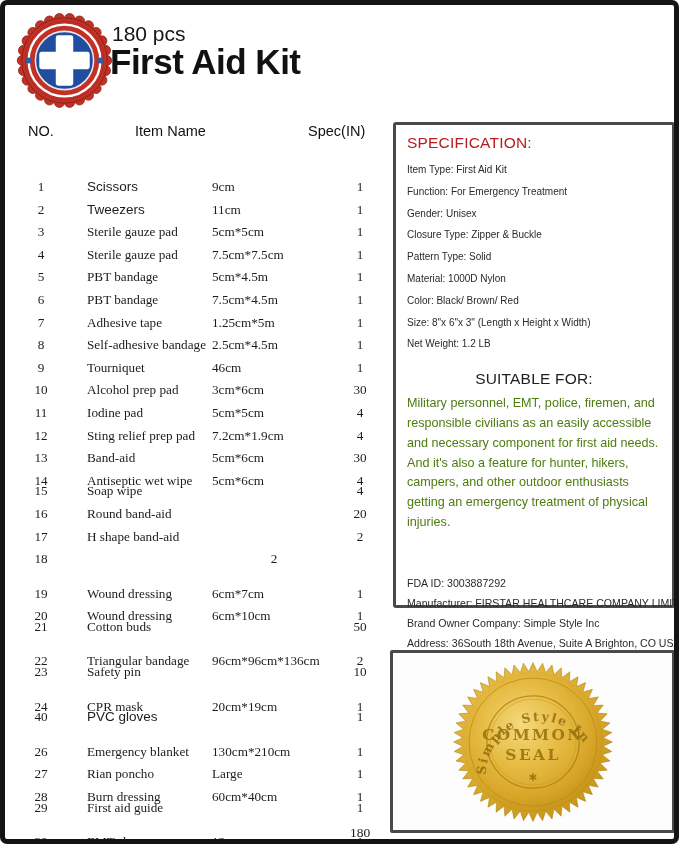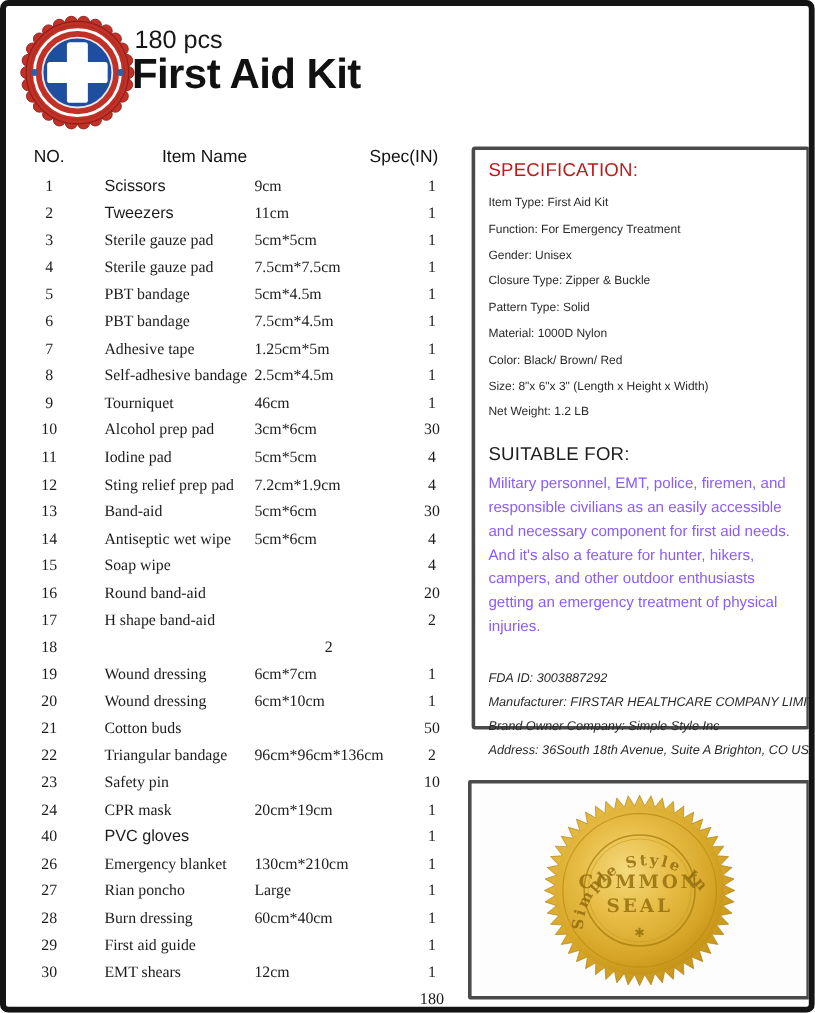--- a/index.html
+++ b/index.html
@@ -15,37 +15,37 @@
   
   .tablewrap{position:absolute;left:18px;top:118px;width:362px;}
   .thead,.trow{display:grid;grid-template-columns:36px 150px 130px 42px;align-items:baseline;}
   .thead{font-size:14.5px;color:#111;height:24px;gap:48px;}
   .th-no,.h-qty{text-align:center;}
   .th-name,.th-spec{padding-left:28px;}
   .th-spec{padding-left:3px;}
   .trow{height:22.6px;font-family:"Liberation Serif","DejaVu Serif",serif;font-size:13.2px;color:#1c1c1c;white-space:nowrap;}
   .c-no{text-align:center;}
   .c-name{padding-left:28px;}
-  .c-spec{padding-left:3px;}
+  .c-spec{padding-left:3px;margin-top:32px;}
   .c-qty{text-align:center;}
   
   .rows>.trow:nth-child(1) .c-name,.rows>.trow:nth-child(2) .c-name,
   .rows>.trow:nth-child(25) .c-name{font-family:"Liberation Sans",sans-serif;font-size:13.5px;}
   .totalrow{display:grid;grid-template-columns:36px 150px 130px 42px;height:23px;
     font-family:"Liberation Serif","DejaVu Serif",serif;font-size:13.5px;}
   
   .specpanel{
     position:absolute;left:388px;top:117px;width:282px;height:486px;box-sizing:border-box;
     border:3px solid #4a4a4a;border-radius:3px;background:#fff;padding:9px 11px 0 11px;color:#2a2a2a;
   }
   .spec-heading{font-size:15.5px;color:#b91c1c;letter-spacing:.2px;margin-bottom:7px;}
   .spec-line{font-size:10px;line-height:21.8px;white-space:nowrap;}
-  .suit-heading{font-size:15.5px;color:#1d1d1d;letter-spacing:.2px;margin-top:15px;margin-bottom:6px;}
-  .suit-par{font-size:12.6px;line-height:19.8px;color:#8b5cf6;}
-  .company{margin-top:22px;font-style:italic;}
+  .suit-heading{font-size:15.5px;color:#1d1d1d;letter-spacing:.2px;margin-top:15px;margin-bottom:6px;text-align:center;}
+  .suit-par{font-size:12.6px;line-height:19.8px;color:#4d7c0f;}
+  .company{margin-top:40px;}
   .company-line{font-size:10.6px;line-height:20px;color:#2a2a2a;white-space:nowrap;}
   
   .sealpanel{
     position:absolute;left:385px;top:645px;width:285px;height:183px;box-sizing:border-box;
     border:3px solid #4a4a4a;border-radius:2px;background:#fdfdfd;
     display:flex;align-items:center;justify-content:center;overflow:hidden;
   }
   .sealsvg{width:162px;height:162px;}
   .seal-arc-text{font-family:"DejaVu Serif",serif;font-weight:bold;font-size:15.5px;letter-spacing:2.5px;fill:#8f680a;opacity:.8;}
   .seal-center-text{font-family:"DejaVu Serif",serif;font-weight:bold;letter-spacing:3px;fill:#96700c;opacity:.85;}

